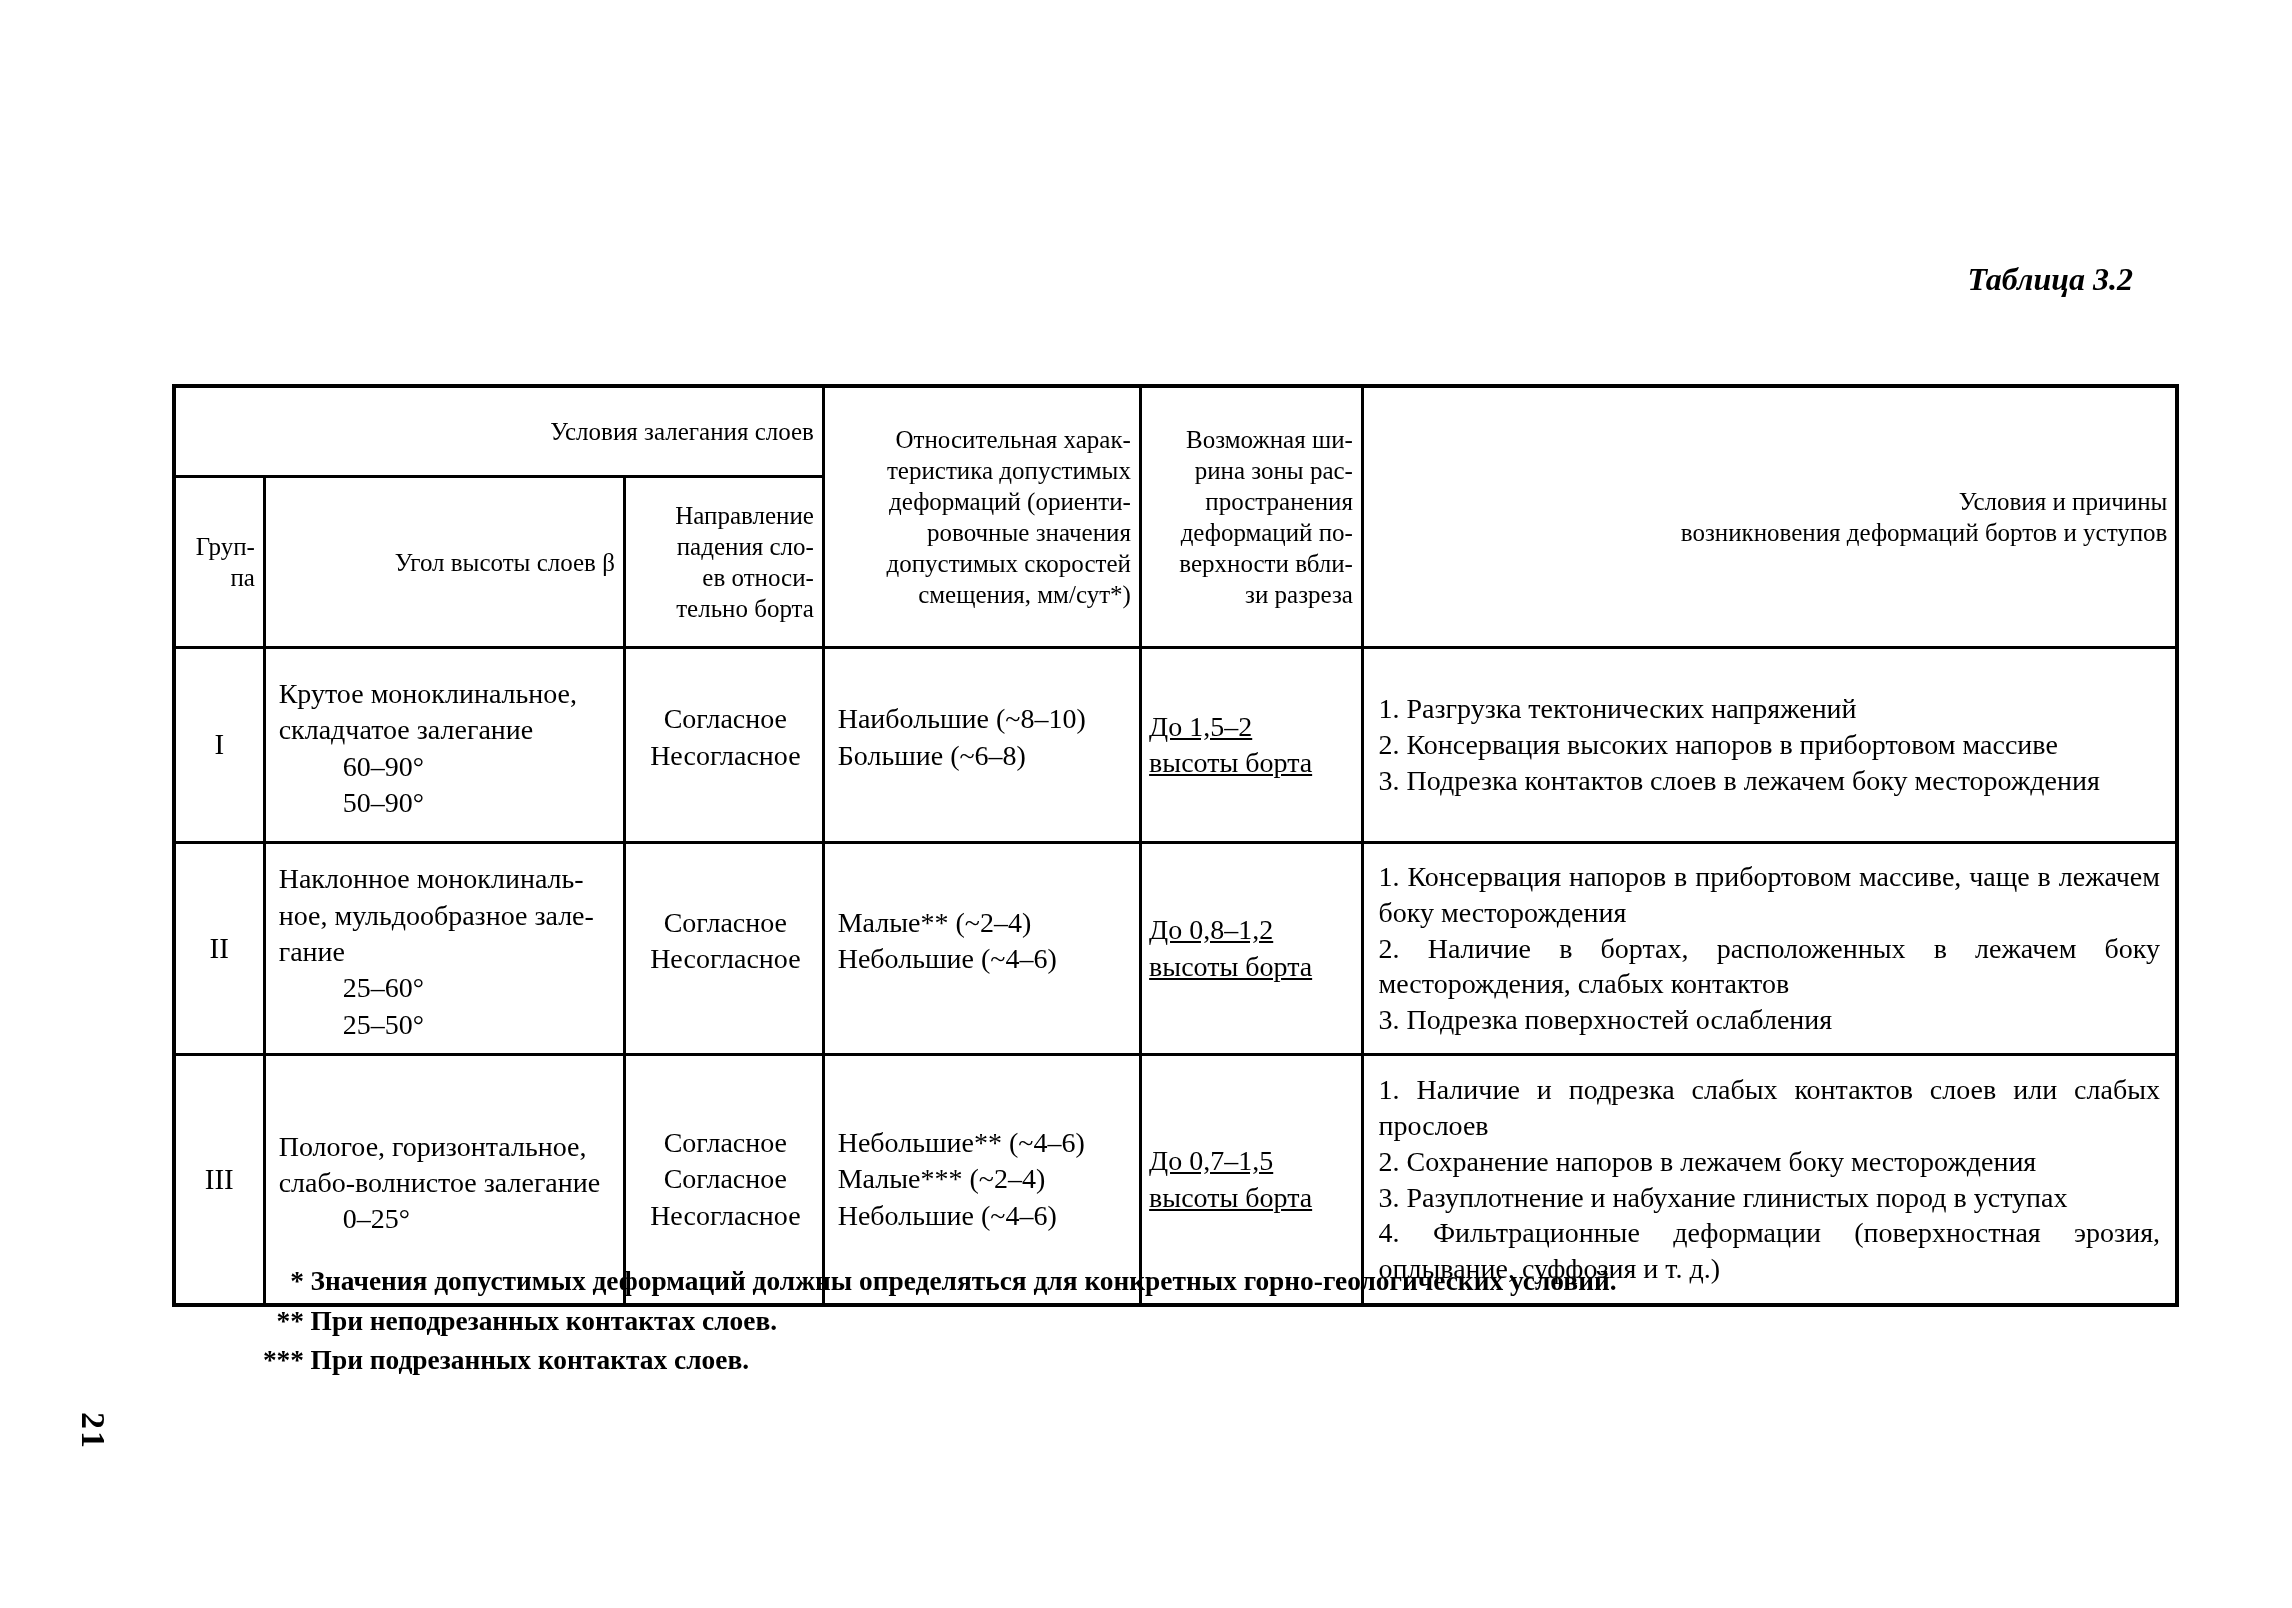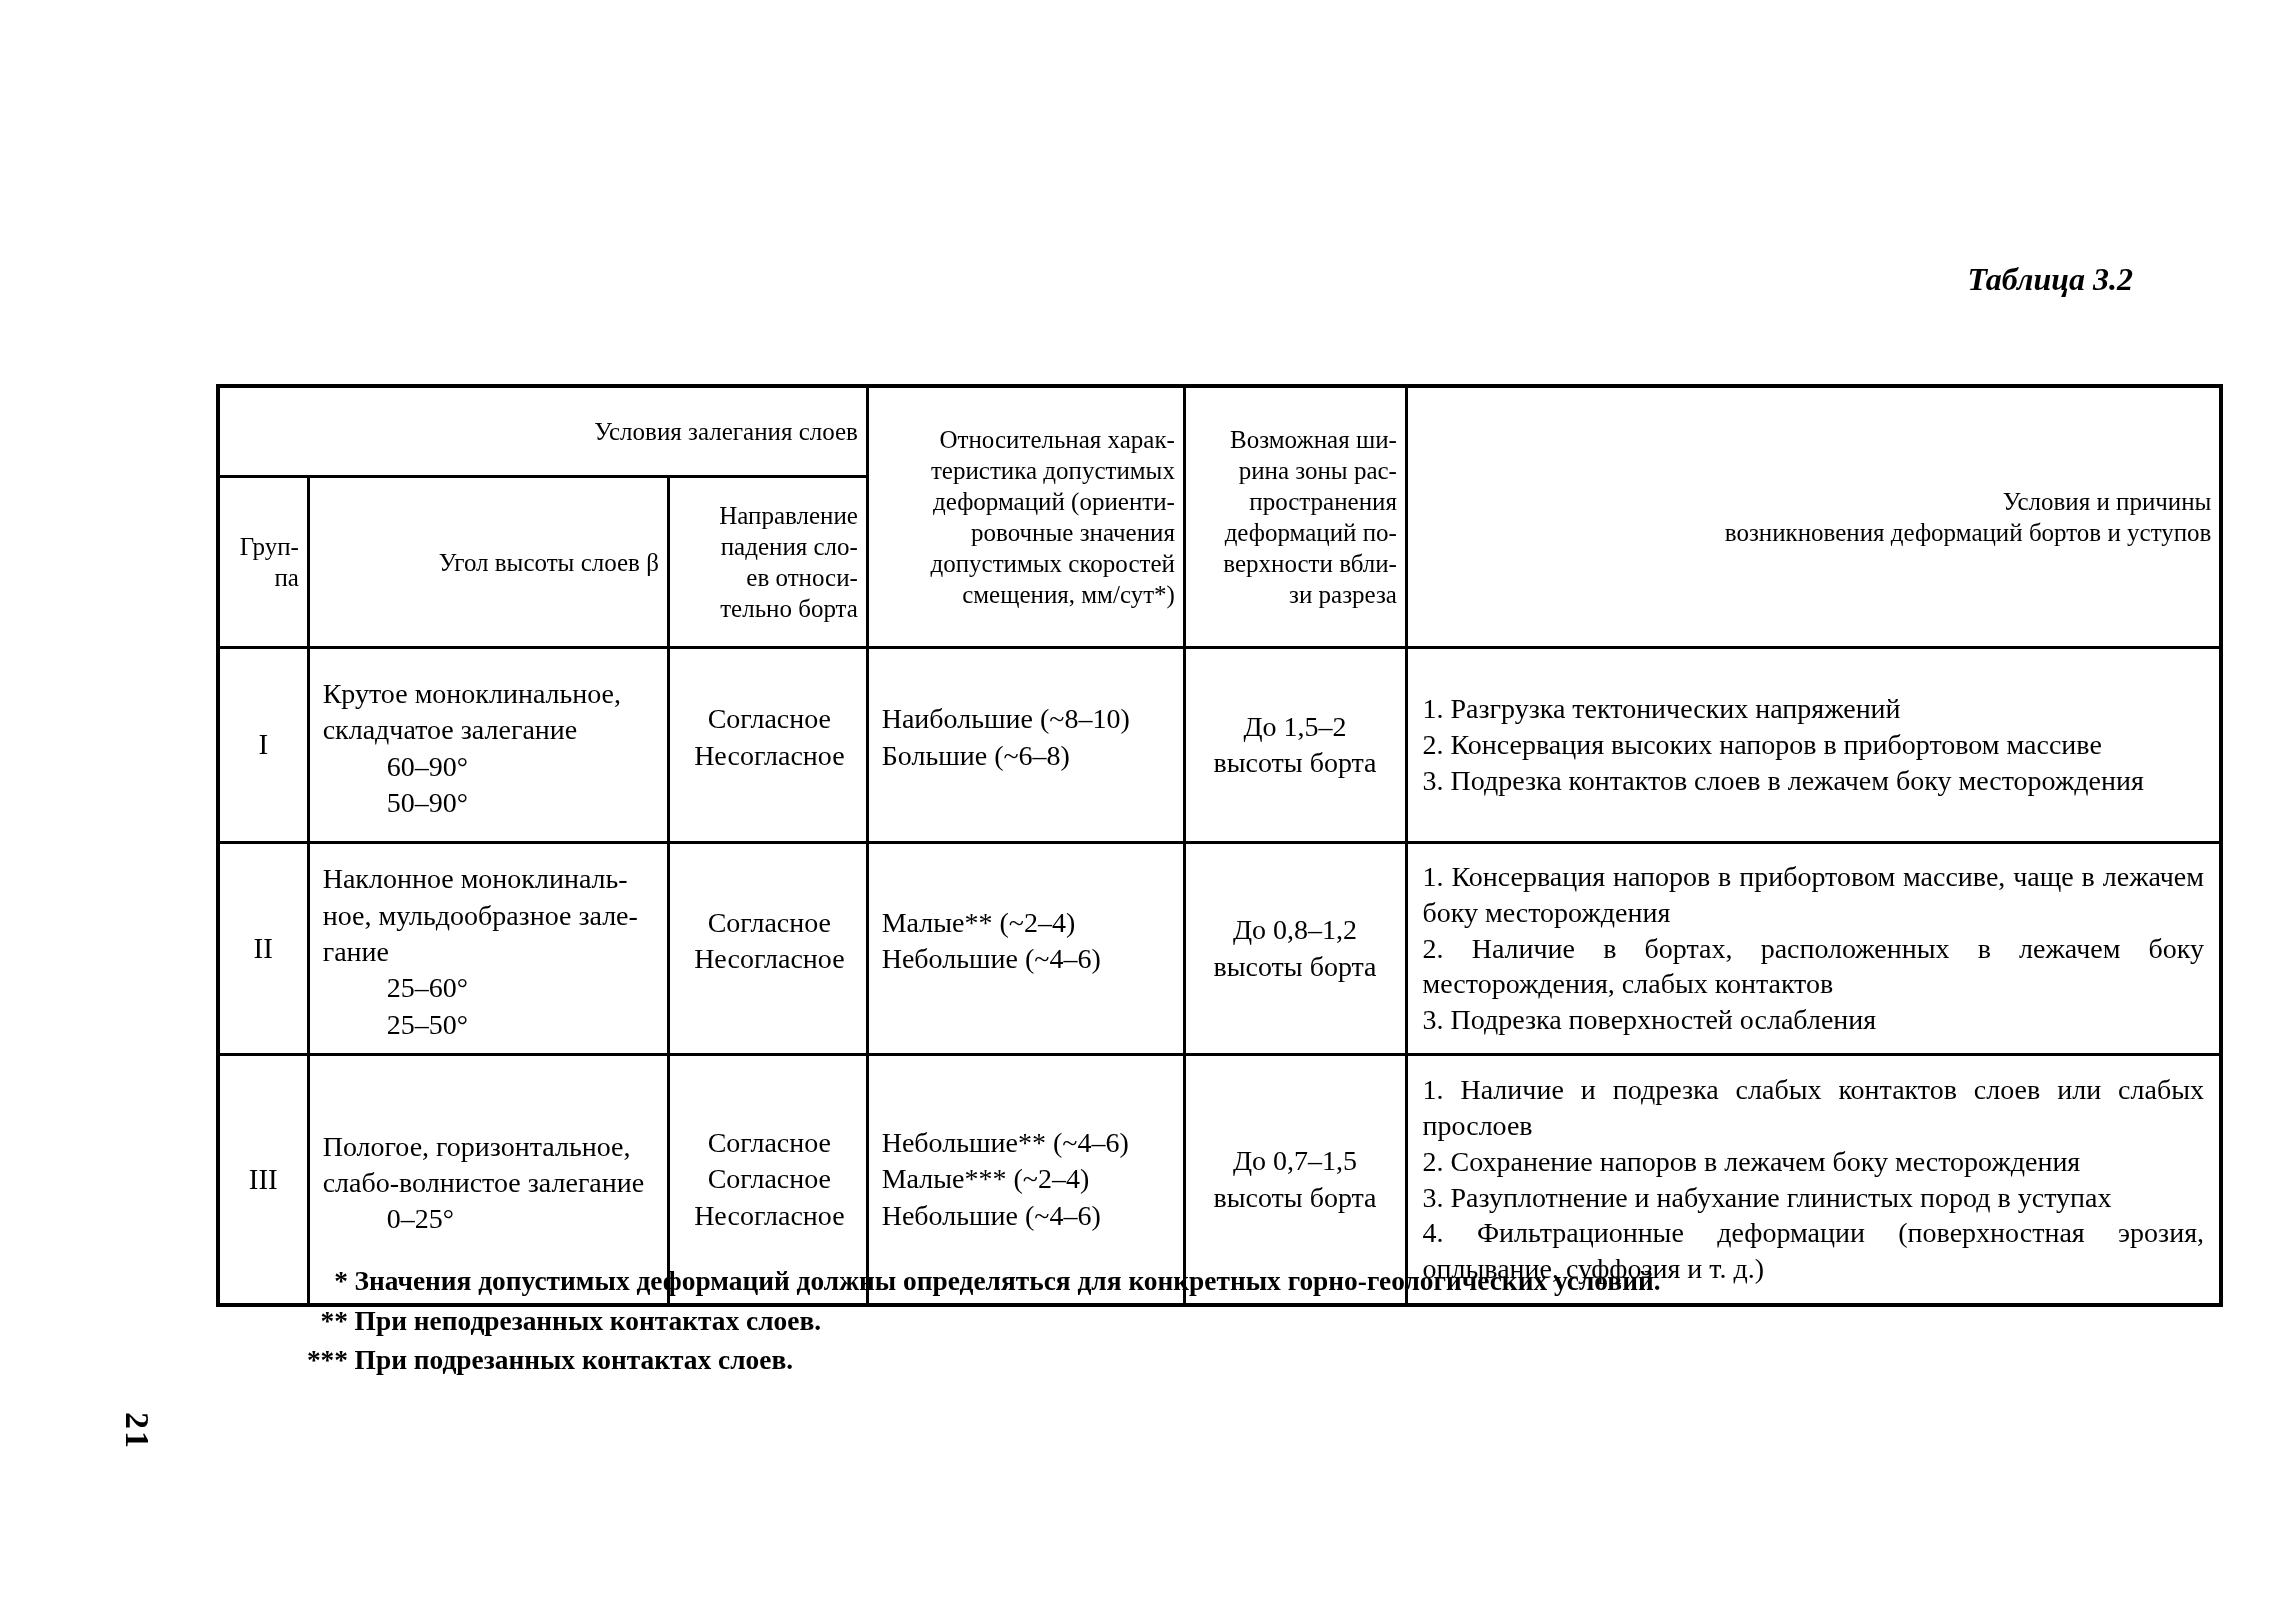--- a/index.html
+++ b/index.html
@@ -4,21 +4,21 @@
 <style>
   html,body{margin:0;padding:0;}
   body{
     width:2292px;height:1609px;
     background:#ffffff;
     font-family:"Liberation Serif", serif;
     color:#000;
     position:relative;
     overflow:hidden;
   }
-  .page{position:absolute;inset:0;margin-left:44px;}
+  .page{position:absolute;inset:0;}
 
   .table-label{
     position:absolute;
     top:261px;right:159px;
     font-size:32px;font-style:italic;font-weight:700;
   }
 
   .caption{
     position:absolute;
     left:172px;top:329px;width:2002px;
@@ -52,21 +52,21 @@
 
   td{font-size:28px;line-height:1.3;}
   .pre{white-space:pre-line;}
 
   td.group{text-align:center;vertical-align:middle;font-size:29px;}
   td.bedding{vertical-align:top;padding:17px 11.4px 9.5px 13.2px;}
   .angles{padding-left:64px;}
   td.dir{padding:0 9.5px 15px 13.2px;vertical-align:bottom;text-align:center;}
   td.deform{padding:0 9.5px 15px 13.2px;vertical-align:bottom;}
   tr.row-3 td.dir, tr.row-3 td.deform{vertical-align:middle;padding-bottom:0;}
-  td.zone{text-align:center;vertical-align:middle;padding:0 7.6px;}
+  td.zone{text-align:left;vertical-align:middle;padding:0 7.6px;text-decoration:underline;}
   td.causes{
     vertical-align:middle;
     text-align:justify;
     padding:9.5px 15px;
     line-height:1.28;
   }
   tr.row-1 td{height:166px;}
   tr.row-2 td{height:182px;}
   tr.row-3 td{height:221px;}
 

